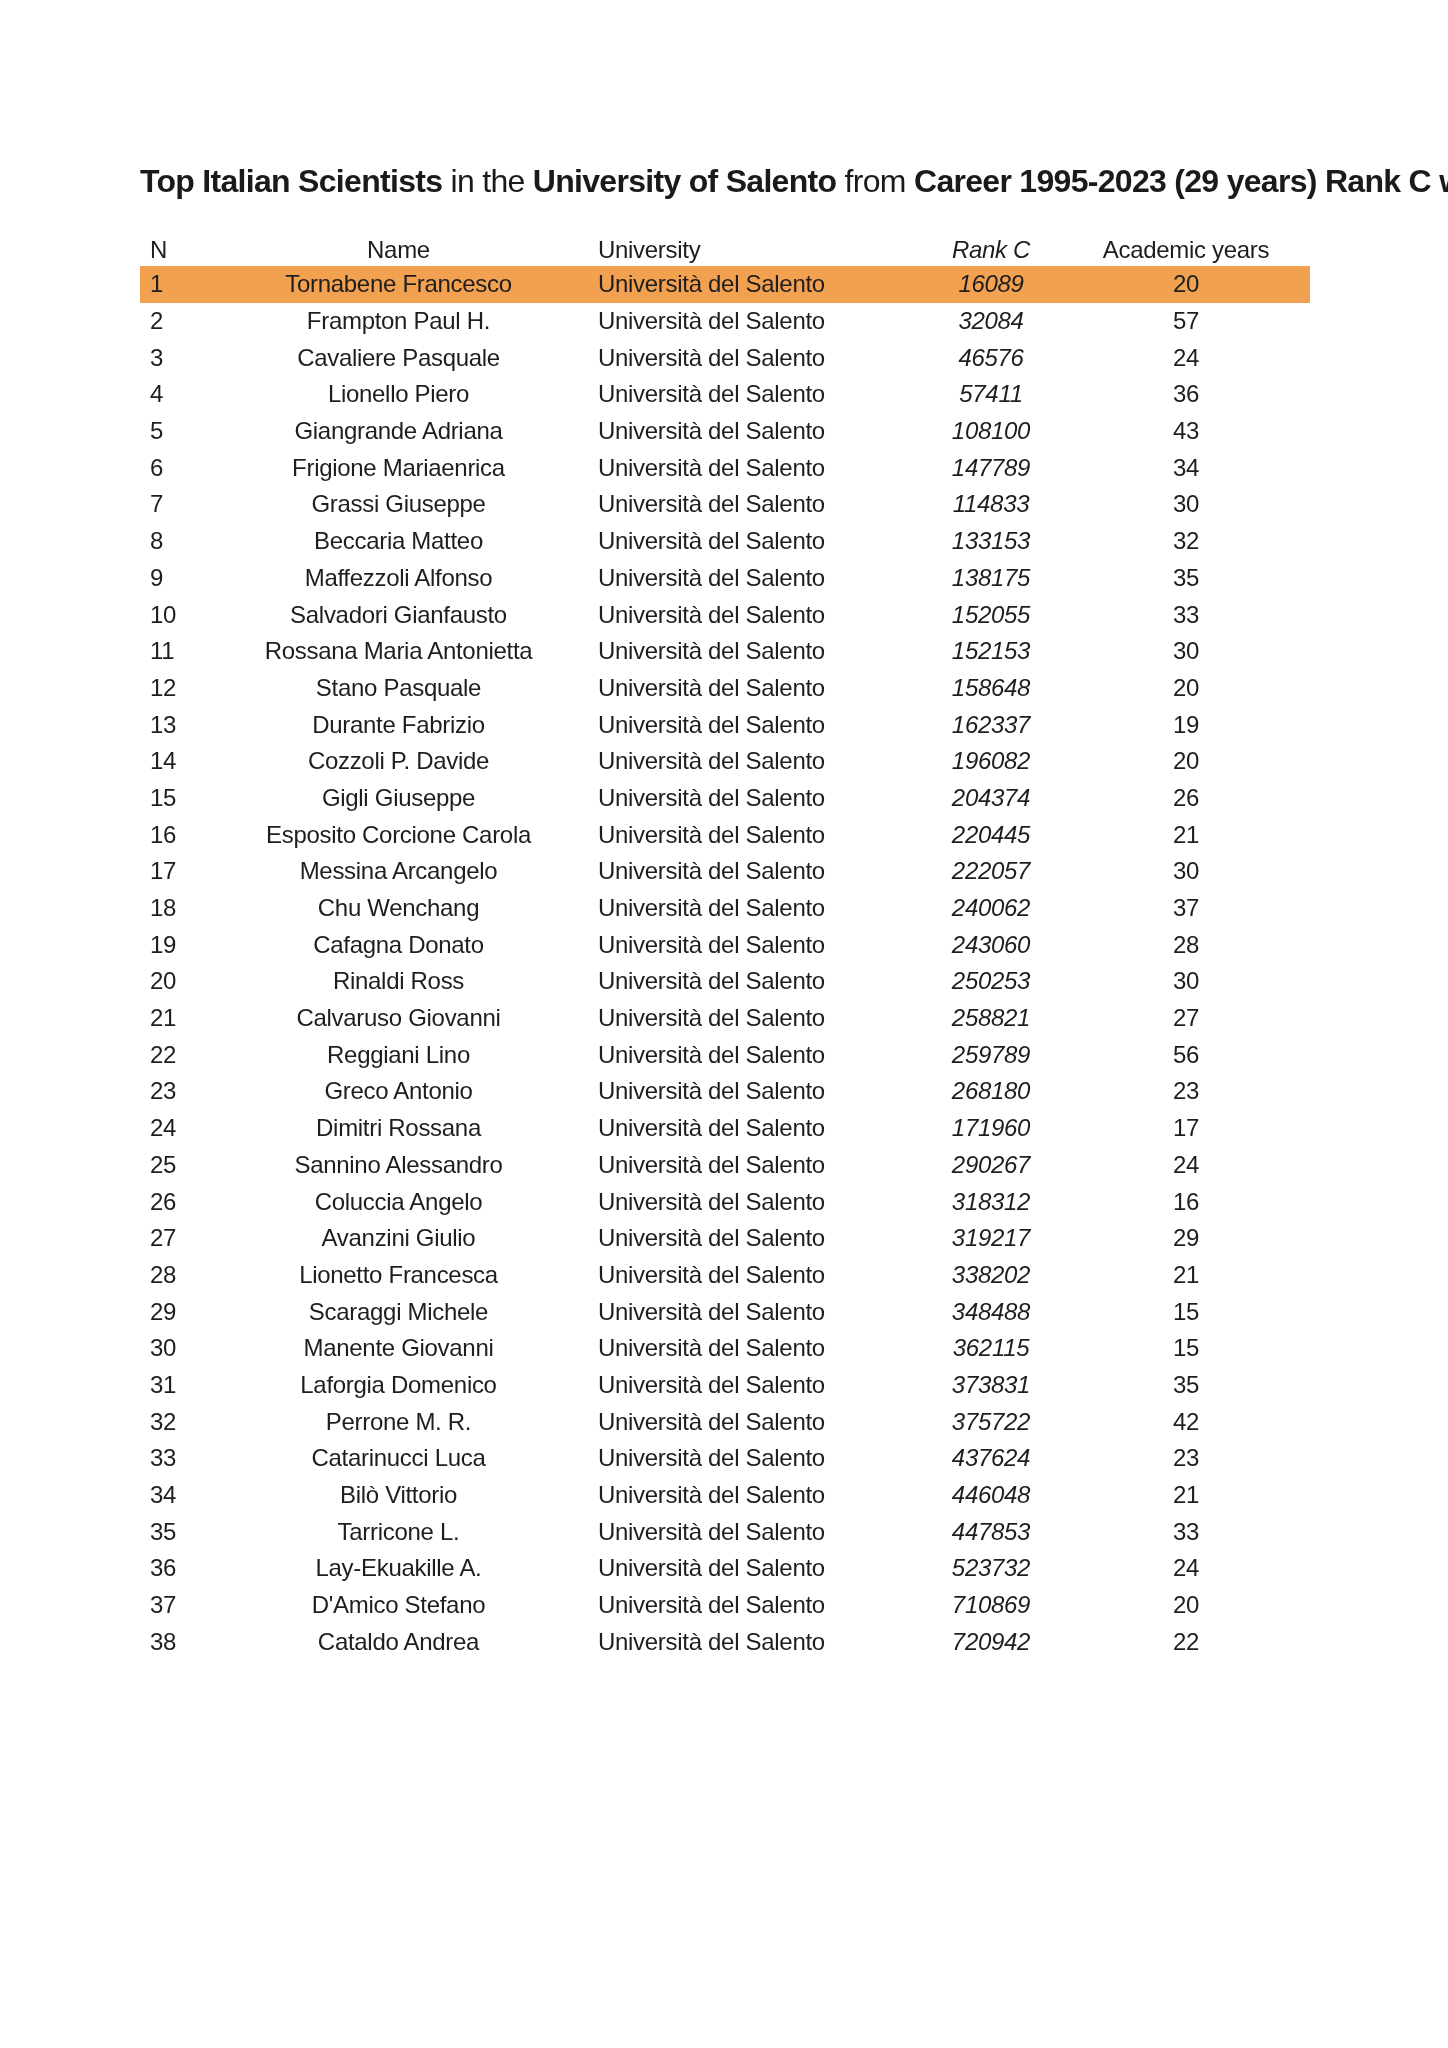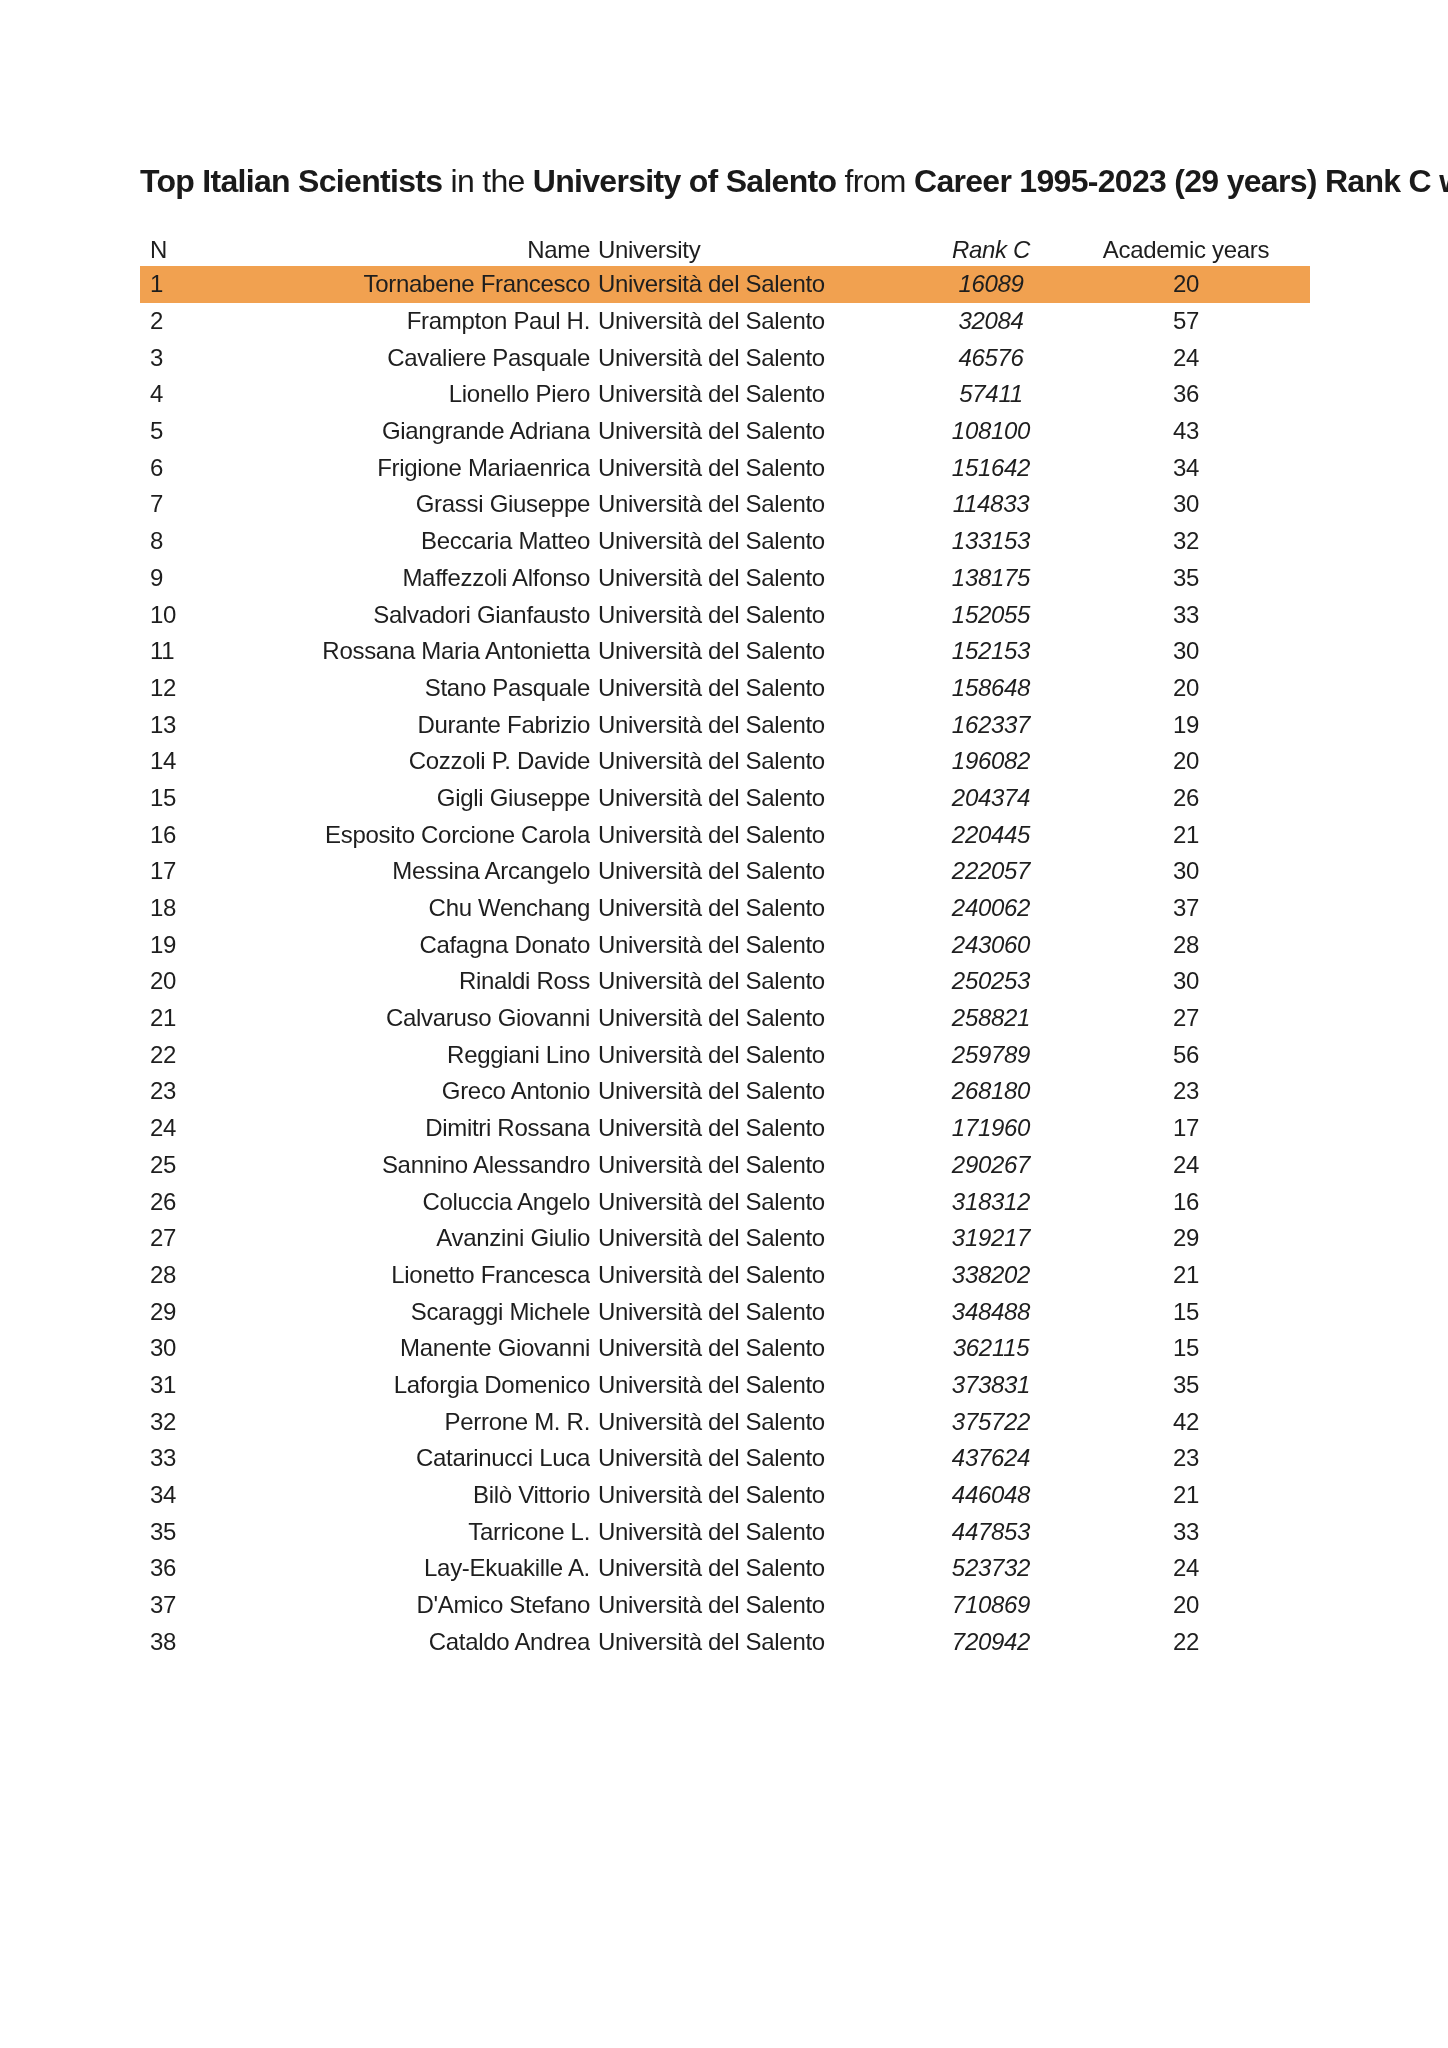--- a/index.html
+++ b/index.html
@@ -36,21 +36,21 @@
   }
   .row {
     display: flex;
     align-items: center;
     height: 36.7px;
   }
   .row.header { height: 30px; margin-bottom: 1px; }
   .row.highlight { background: var(--highlight, #f1a150); }
   .cell { overflow: hidden; white-space: nowrap; }
   .cell-n     { width: 58px;  padding-left: 10px; text-align: left; }
-  .cell-name  { width: 392px; padding-left: 9px;  text-align: right; }
+  .cell-name  { width: 392px; padding-left: 9px;  text-align: center; }
   .cell-univ  { width: 330px; padding-left: 8px;  text-align: left; }
   .cell-rank  { width: 142px; text-align: center; font-style: italic; }
   .cell-years { width: 248px; text-align: center; }
 </style>
 </head>
 <body>
 
 <div class="content">
 
   <div class="doc-title">
@@ -98,21 +98,21 @@
           <div class="cell cell-n">5</div>
           <div class="cell cell-name">Giangrande Adriana</div>
           <div class="cell cell-univ">Università del Salento</div>
           <div class="cell cell-rank">108100</div>
           <div class="cell cell-years">43</div>
         </div>
         <div class="row">
           <div class="cell cell-n">6</div>
           <div class="cell cell-name">Frigione Mariaenrica</div>
           <div class="cell cell-univ">Università del Salento</div>
-          <div class="cell cell-rank">151642</div>
+          <div class="cell cell-rank">147789</div>
           <div class="cell cell-years">34</div>
         </div>
         <div class="row">
           <div class="cell cell-n">7</div>
           <div class="cell cell-name">Grassi Giuseppe</div>
           <div class="cell cell-univ">Università del Salento</div>
           <div class="cell cell-rank">114833</div>
           <div class="cell cell-years">30</div>
         </div>
         <div class="row">

